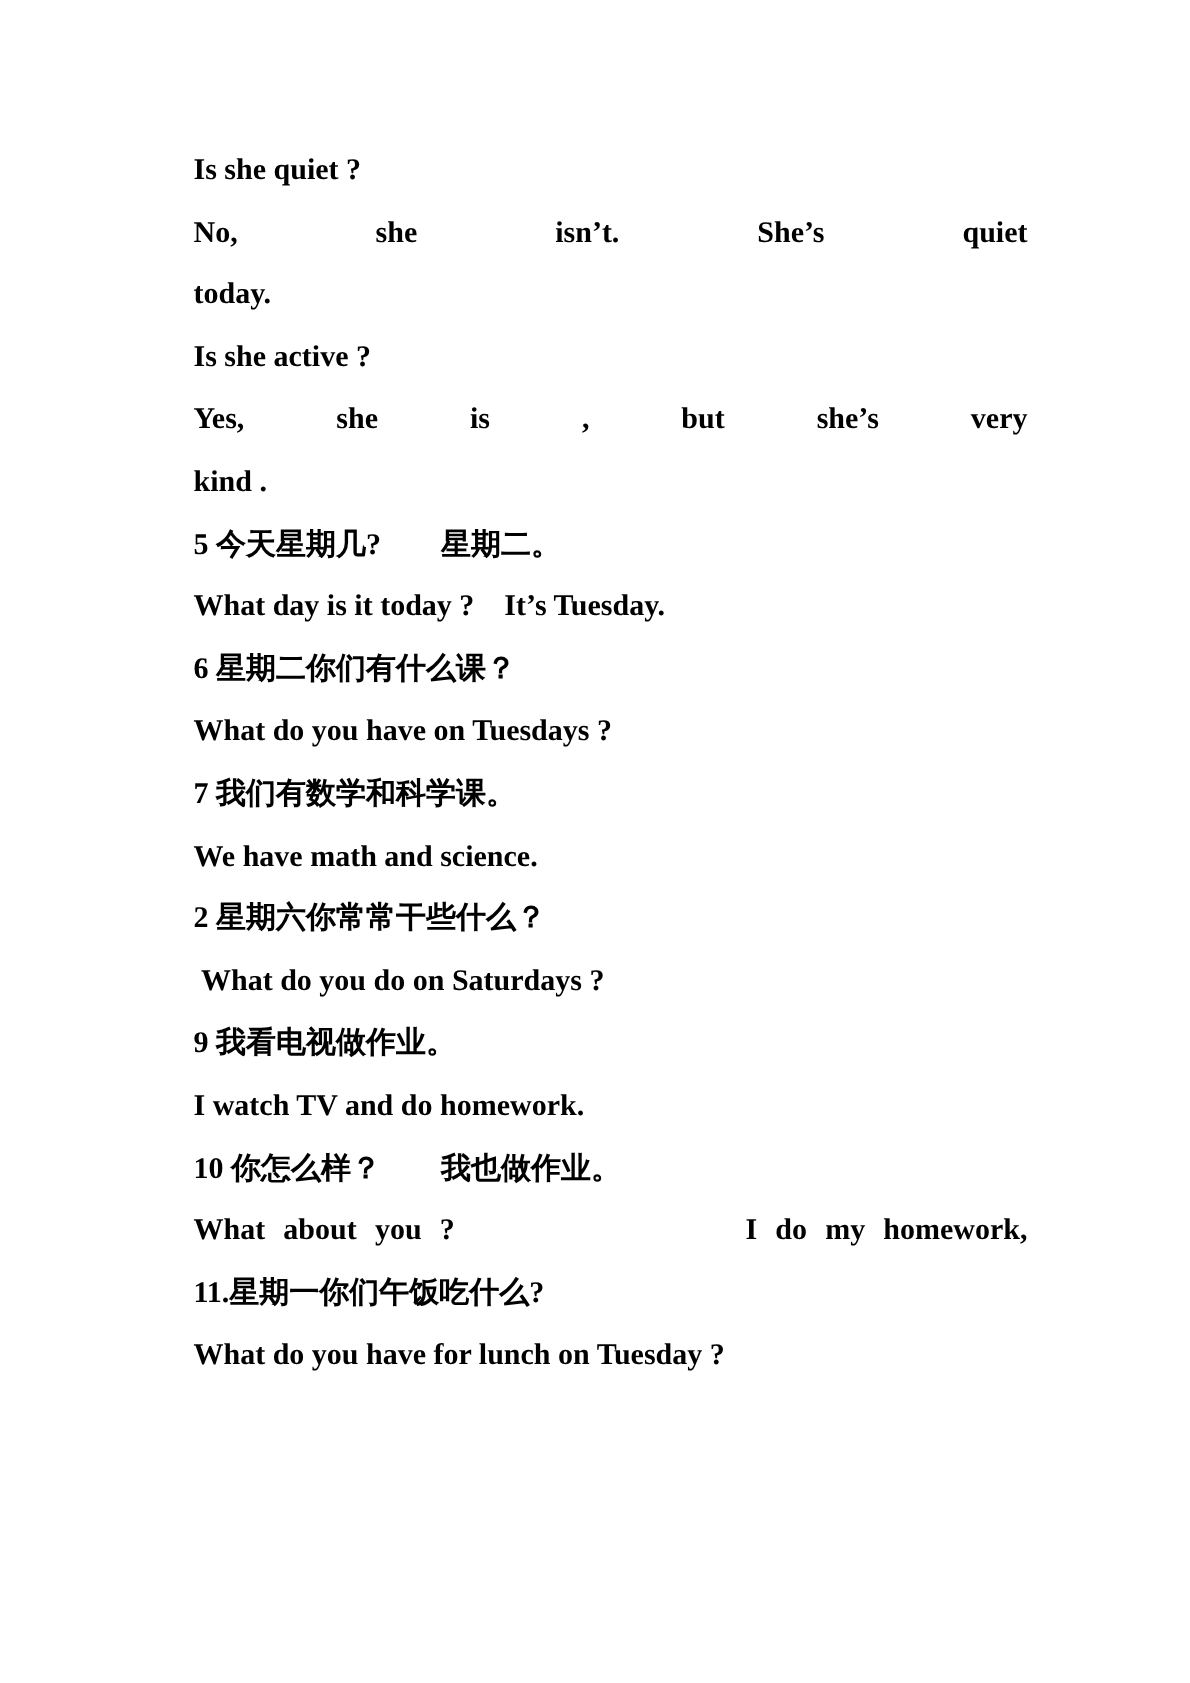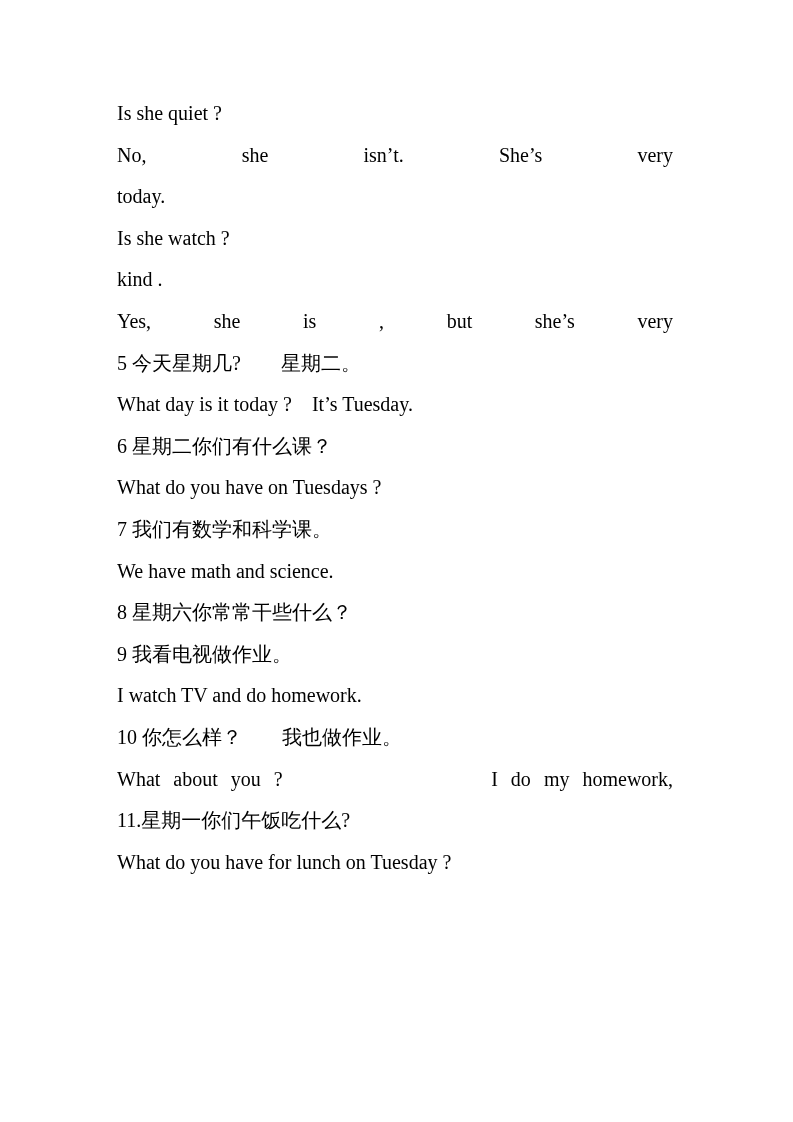--- a/index.html
+++ b/index.html
@@ -15,55 +15,57 @@
     overflow: hidden;
   }
   .page {
     position: relative;
     width: 793px;
     height: 1122px;
     background: #ffffff;
   }
   .content {
     position: absolute;
-    left: 117px;
+    left: 129px;
     top: 93px;
     width: 556px;
+    font-weight: bold;
   }
   .line {
     font-size: 20px;
     line-height: 41.6px;
     height: 41.6px;
     white-space: normal;
     text-align: left;
     overflow: visible;
   }
   .line.justify {
     text-align: justify;
     text-align-last: justify;
   }
 </style>
 </head>
 <body>
 
 <div class="page">
   <div class="content">
       <div class="line">Is she quiet ?</div>
-      <div class="line justify">No, she isn’t. She’s very</div>
+      <div class="line justify">No, she isn’t. She’s quiet</div>
       <div class="line">today.</div>
-      <div class="line">Is she watch ?</div>
+      <div class="line">Is she active ?</div>
+      <div class="line justify">Yes, she is , but she’s very</div>
       <div class="line">kind .</div>
-      <div class="line justify">Yes, she is , but she’s very</div>
       <div class="line">5 今天星期几?&nbsp;&nbsp;&nbsp;&nbsp;&nbsp;&nbsp;&nbsp;&nbsp;星期二。</div>
       <div class="line">What day is it today ?&nbsp;&nbsp;&nbsp;&nbsp;It’s Tuesday.</div>
       <div class="line">6 星期二你们有什么课？</div>
       <div class="line">What do you have on Tuesdays ?</div>
       <div class="line">7 我们有数学和科学课。</div>
       <div class="line">We have math and science.</div>
-      <div class="line">8 星期六你常常干些什么？</div>
+      <div class="line">2 星期六你常常干些什么？</div>
+      <div class="line">&nbsp;What do you do on Saturdays ?</div>
       <div class="line">9 我看电视做作业。</div>
       <div class="line">I watch TV and do homework.</div>
       <div class="line">10 你怎么样？&nbsp;&nbsp;&nbsp;&nbsp;&nbsp;&nbsp;&nbsp;&nbsp;我也做作业。</div>
       <div class="line justify">What about you ?&nbsp;&nbsp;&nbsp;&nbsp;&nbsp;&nbsp;&nbsp;&nbsp;&nbsp;&nbsp;&nbsp;&nbsp;&nbsp;&nbsp;&nbsp;&nbsp;I do my homework,</div>
       <div class="line">11.星期一你们午饭吃什么?</div>
       <div class="line">What do you have for lunch on Tuesday ?</div>
     </div>
 </div>
 
 </body></html>

